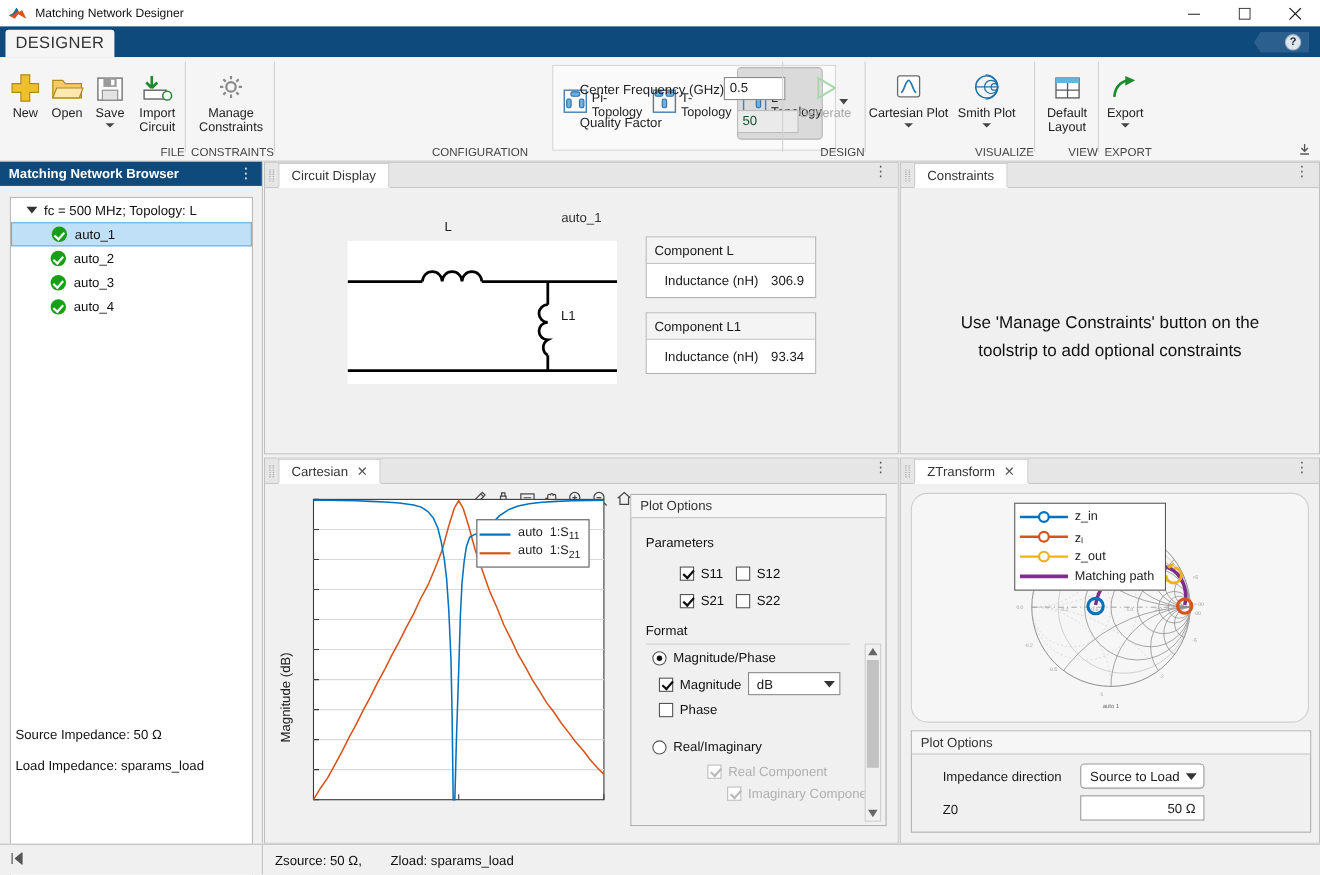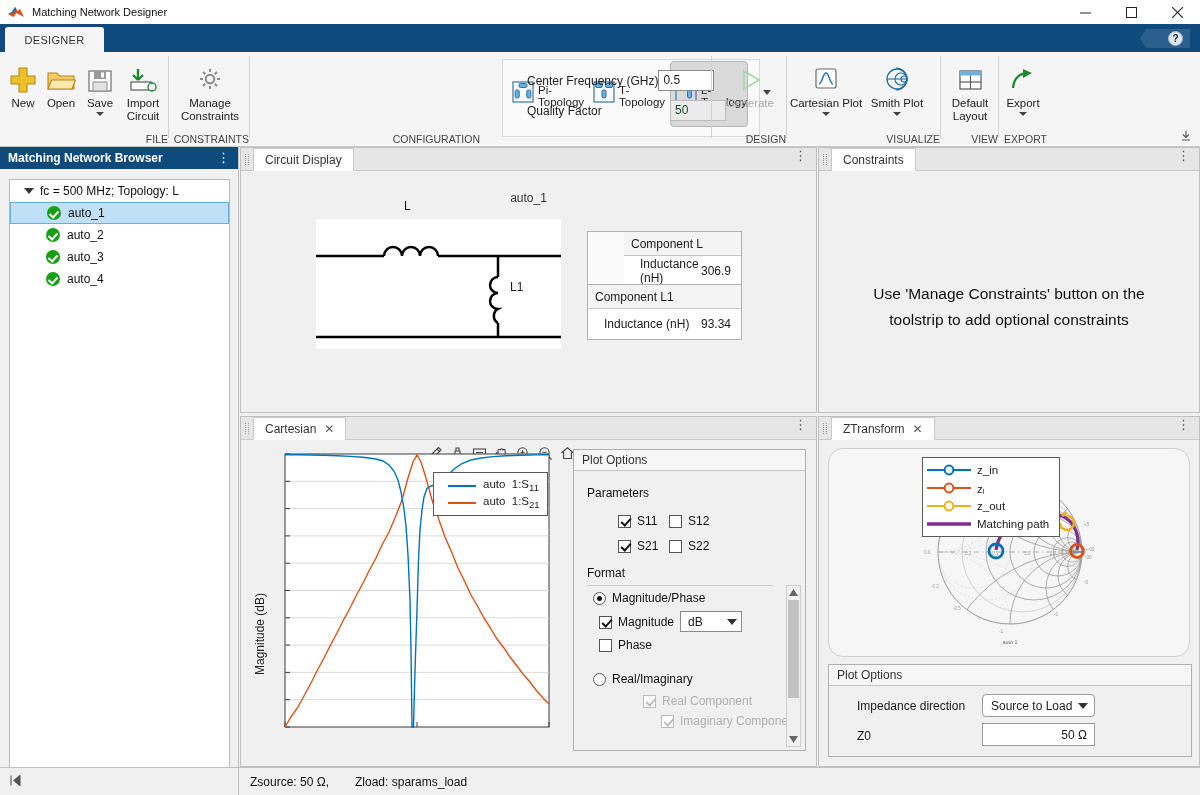--- a/index.html
+++ b/index.html
@@ -18,21 +18,21 @@
   .titlebar .title { margin-left:7px; font-size:11px; color:#111; }
   .winbtns { position:absolute; right:0; top:0; height:24px; display:flex; }
   .winbtn { width:46px; height:24px; display:flex; align-items:center; justify-content:center; font-size:12px; color:#222; }
 
   
   .tabstrip { position:absolute; left:0; top:24px; width:1200px; height:28px; background:#0e4a7b; }
   .tabstrip .tab {
     position:absolute; left:5px; top:3px; width:99px; height:25px;
     background:#f5f5f5; border-radius:3px 3px 0 0;
     display:flex; align-items:center; justify-content:center;
-    font-size:11px; letter-spacing:.3px; color:#333;
+    font-size:15px; letter-spacing:.3px; color:#333;
   }
   .helpbtn { position:absolute; right:10px; top:5px; width:50px; height:19px;
     background:#2b5f8e; clip-path: polygon(12% 0, 100% 0, 100% 100%, 12% 100%, 0 50%);
     display:flex; align-items:center; justify-content:flex-end; padding-right:7px; }
   .helpcircle { width:15px; height:15px; border-radius:50%; background:#dfe6ec; color:#123; font-size:10px;
     display:flex; align-items:center; justify-content:center; font-weight:bold; border:1px solid #9fb3c5; }
 
   
   .ribbon { position:absolute; left:0; top:52px; width:1200px; height:95px; background:#f5f5f5; border-bottom:1px solid #c8c8c8; }
   .rgroup { position:absolute; top:0; height:95px; }
@@ -92,21 +92,21 @@
   .comp-table .cr .v { margin-left:auto; }
 
   
   .constr-msg { position:absolute; left:0; top:110px; width:100%; text-align:center; font-size:15.5px; color:#111; line-height:26px; padding:0 14px; }
 
   
   .chart-toolbar { position:absolute; right:26px; top:8px; display:flex; gap:7px; }
   .chart-toolbar svg { display:block; }
   .axislabel-y { position:absolute; font-size:12px; color:#222; transform:rotate(-90deg); transform-origin:left top; white-space:nowrap; }
   .ytick { position:absolute; font-size:11.5px; color:#222; text-align:right; width:26px; }
-  .legendbox { position:absolute; background:#fff; border:1px solid #5a5a5a; padding:4px 7px 4px 14px; }
+  .legendbox { position:absolute; background:#fff; border:1px solid #5a5a5a; padding:4px 7px 4px 2px; }
   .legrow { display:flex; align-items:center; height:17px; font-size:11.5px; color:#222; }
   .legline { width:28px; height:2px; margin-right:7px; }
 
   
   .opt-panel { position:absolute; border:1px solid #b0b0b0; background:#f0f0f0; }
   .opt-hdr { height:21px; background:#f6f6f6; border-bottom:1px solid #c6c6c6; display:flex; align-items:center; padding-left:8px; font-size:12px; color:#333; }
   .opt-body { position:relative; }
   .secttl { font-size:12px; color:#111; }
   .cb { width:13px;height:13px;border:1px solid #555; background:#fff; display:inline-block; position:relative; flex:none; }
   .cb.on:after { content:""; position:absolute; left:3.5px; top:0.5px; width:4px; height:8px; border:solid #111; border-width:0 2px 2px 0; transform:rotate(42deg); }
@@ -385,20 +385,24 @@
       </div>
       <div class="titem">
         <span class="chk"></span>
         <span>auto_3</span>
       </div>
       <div class="titem">
         <span class="chk"></span>
         <span>auto_4</span>
       </div>
     </div>
+    <div class="impbox">
+      <div>Source Impedance: 50 Ω</div>
+      <div>Load Impedance: sparams_load</div>
+    </div>
   </div>
 
   <div class="panel" style="left:240px; top:147px; width:577px; height:266px;">
     <div class="ptabbar">
       <span class="grip"></span>
       <div class="ptab">
         <span>Circuit Display</span>
       </div>
       <span class="pkebab">⋮</span>
     </div>
@@ -416,21 +420,21 @@
           <line x1="182" y1="37" x2="182" y2="58" stroke="#000" stroke-width="2.5"></line>
           <path d="M182 58 a8 8 0 0 0 0 16 a8 8 0 0 0 0 16 a8 8 0 0 0 0 14" fill="none" stroke="#000" stroke-width="2.5"></path>
           <line x1="182" y1="104" x2="182" y2="118" stroke="#000" stroke-width="2.5"></line>
 
           <line x1="0" y1="118" x2="245" y2="118" stroke="#000" stroke-width="2.5"></line>
         </svg>
         <div style="position:absolute; left:88px; top:-20px; font-size:12px;">L</div>
         <div style="position:absolute; left:194px; top:61px; font-size:12px;">L1</div>
       </div>
 
-      <div class="comp-table" style="left:346px; top:60px;padding-left:36px;">
+      <div class="comp-table" style="left:346px; top:44px;">
         <div class="ch">Component L</div>
         <div class="cr">
           <span>Inductance (nH)</span>
           <span class="v">306.9</span>
         </div>
       </div>
 
       <div class="comp-table" style="left:346px; top:113px;">
         <div class="ch">Component L1</div>
         <div class="cr">
@@ -590,21 +594,21 @@
           <div class="hrline" style="position:absolute; left:13px; top:114px; width:186px;"></div>
 
           <div class="optrow" style="position:absolute; left:19px; top:120px;">
             <span class="rb on"></span>
             <span>Magnitude/Phase</span>
           </div>
           <div class="optrow" style="position:absolute; left:25px; top:144px;">
             <span class="cb on"></span>
             <span>Magnitude</span>
           </div>
-          <div class="dd" style="position:absolute; left:106px; top:140px; width:62px;">
+          <div class="dd" style="position:absolute; left:106px; top:140px; width:84px;">
             <span>dB</span>
             <span class="ddc"></span>
           </div>
           <div class="optrow" style="position:absolute; left:25px; top:167px;">
             <span class="cb"></span>
             <span>Phase</span>
           </div>
 
           <div class="optrow" style="position:absolute; left:19px; top:201px;">
             <span class="rb"></span>

